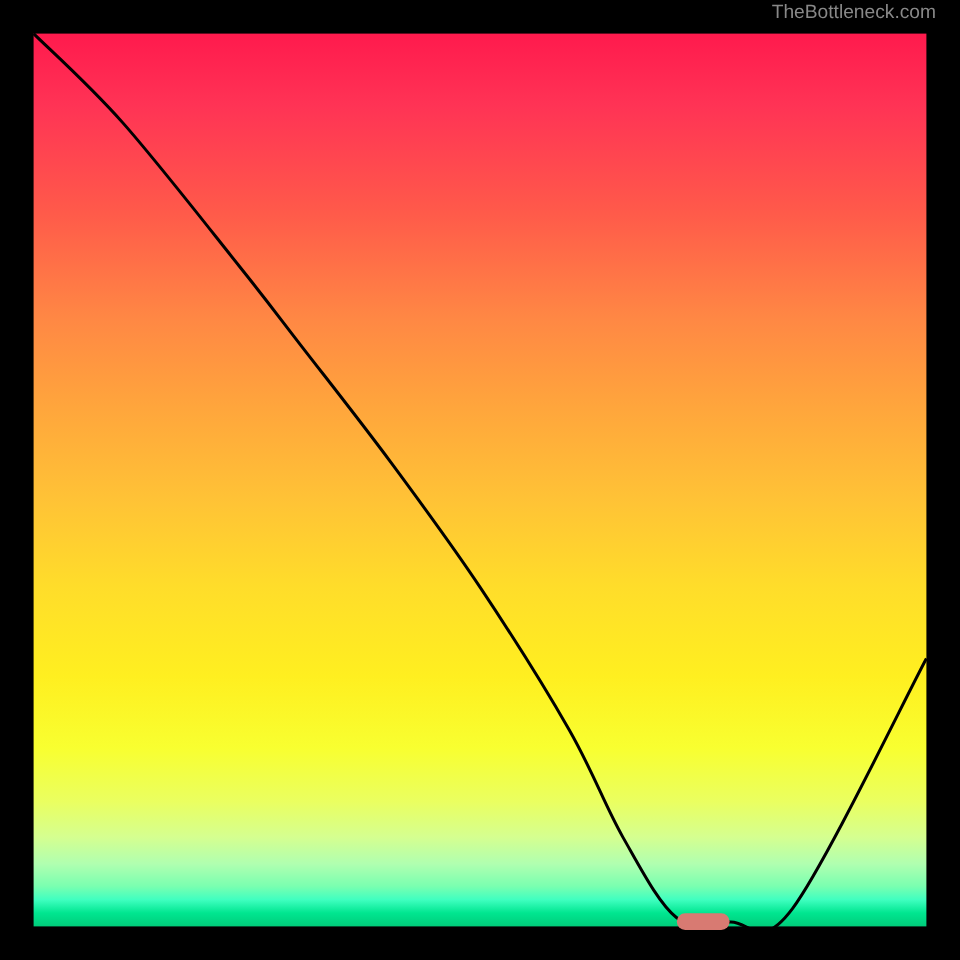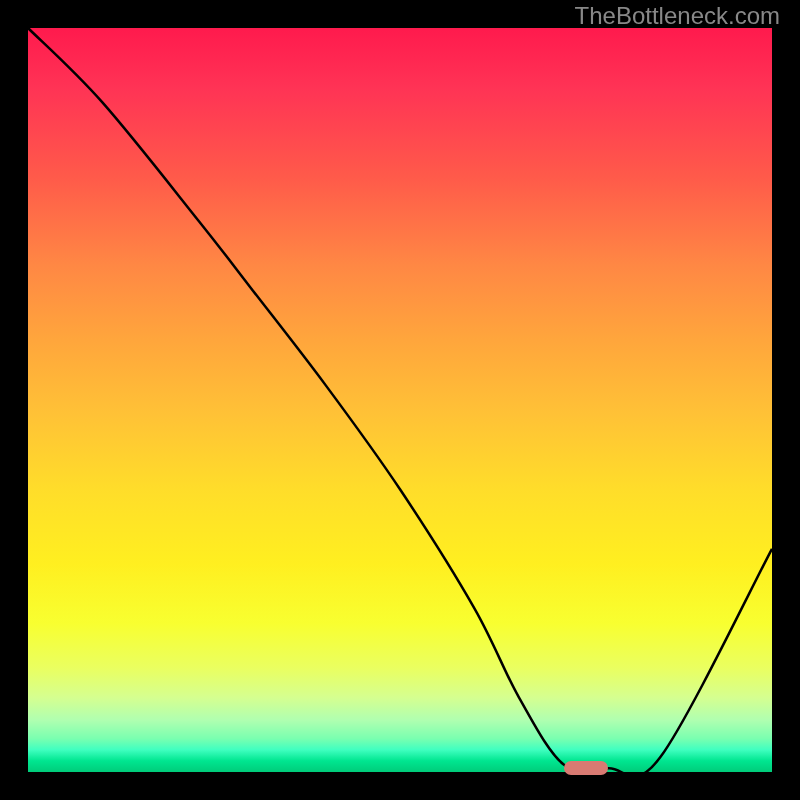--- a/index.html
+++ b/index.html
@@ -9,21 +9,21 @@
     height: 800px;
     background: #000;
     position: relative;
     font-family: Arial, sans-serif;
   }
   .watermark {
     position: absolute;
     top: 2px;
     right: 20px;
     color: #888;
-    font-size: 24px;
+    font-size: 16px;
     font-weight: 500;
     z-index: 10;
   }
   .plot-area {
     position: absolute;
     top: 28px;
     left: 28px;
     width: 744px;
     height: 744px;
     background: linear-gradient(to bottom,

